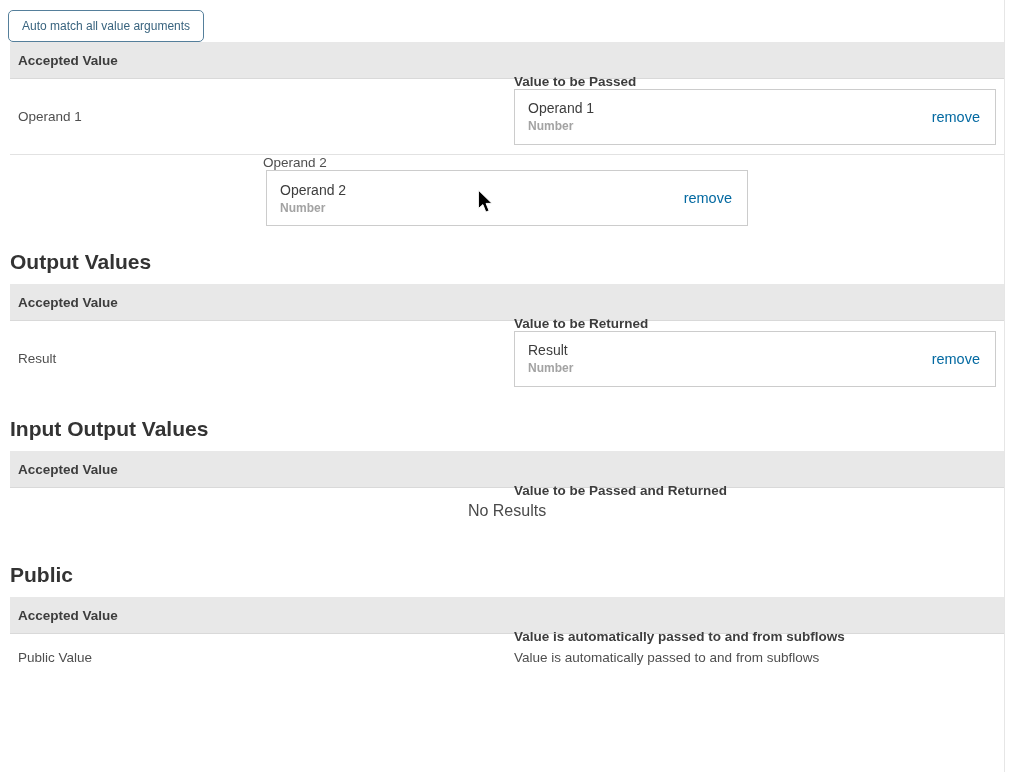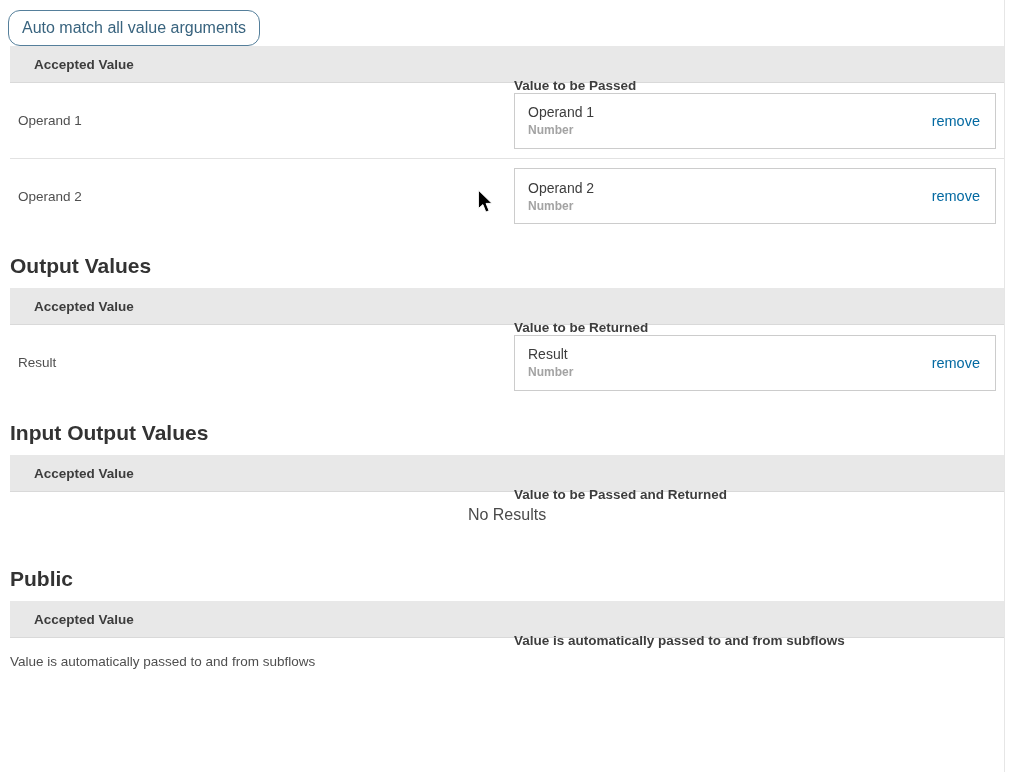--- a/index.html
+++ b/index.html
@@ -14,23 +14,23 @@
     width: 1005px; min-height: 772px;
     border-right: 1px solid #e6e6e6;
     padding-top: 10px;
   }
   .auto-match-btn {
     margin-left: 8px;
     background: #ffffff;
     border: 1px solid #557f9b;
     color: #38637e;
     font-family: "Liberation Sans", sans-serif;
-    font-size: 16px;
+    font-size: 12px;
     padding: 8px 13px;
-    border-radius: 12px;
+    border-radius: 5px;
     cursor: pointer;
     display: inline-block;
   }
   .section-title {
     font-size: 21px;
     font-weight: bold;
     color: #333333;
     margin-left: 10px;
   }
   .title-input { margin-top: 24px; margin-bottom: 10px; }
@@ -42,29 +42,29 @@
     background: #e8e8e8;
     border-bottom: 1px solid #d9d9d9;
     height: 37px;
     align-items: center;
   }
   .th {
     font-size: 13.5px;
     font-weight: bold;
     color: #3d3d3d;
   }
-  .th-left  { width: 504px; padding-left: 24px; }
+  .th-left  { width: 504px; padding-left: 8px; }
   .th-right { flex: 1; margin-top: 42px; }
   .trow {
     display: flex;
     align-items: center;
     min-height: 75px;
     position: relative;
   }
-  .trow + .trow { border-top: 1px solid #e2e2e2; }
+  .trow + .trow { border-top: 1px solid #e2e2e2; flex-direction: column; }
   .row-label {
     width: 504px;
     padding-left: 8px;
     font-size: 13.5px;
     color: #4f4f4f;
   }
   .card {
     width: 482px;
     height: 56px;
     background: #ffffff;
@@ -171,20 +171,21 @@
   </div>
 
   
   <h2 class="section-title title-public">Public</h2>
   <div class="vtable">
     <div class="thead">
       <div class="th th-left">Accepted Value</div>
       <div class="th th-right">Value is automatically passed to and from subflows</div>
     </div>
     <div class="text-row">
+      <div class="row-label">Public Value</div>
       <div class="right-text">Value is automatically passed to and from subflows</div>
     </div>
   </div>
 
 </div>
 
 <svg class="cursor" width="17" height="26" viewBox="0 0 14 22">
   <path d="M1,1 L1,16.5 L4.8,13.2 L7.3,19.5 L10,18.4 L7.5,12.2 L12.5,12.2 Z" fill="#000000" stroke="#ffffff" stroke-width="0.8"></path>
 </svg>
 

